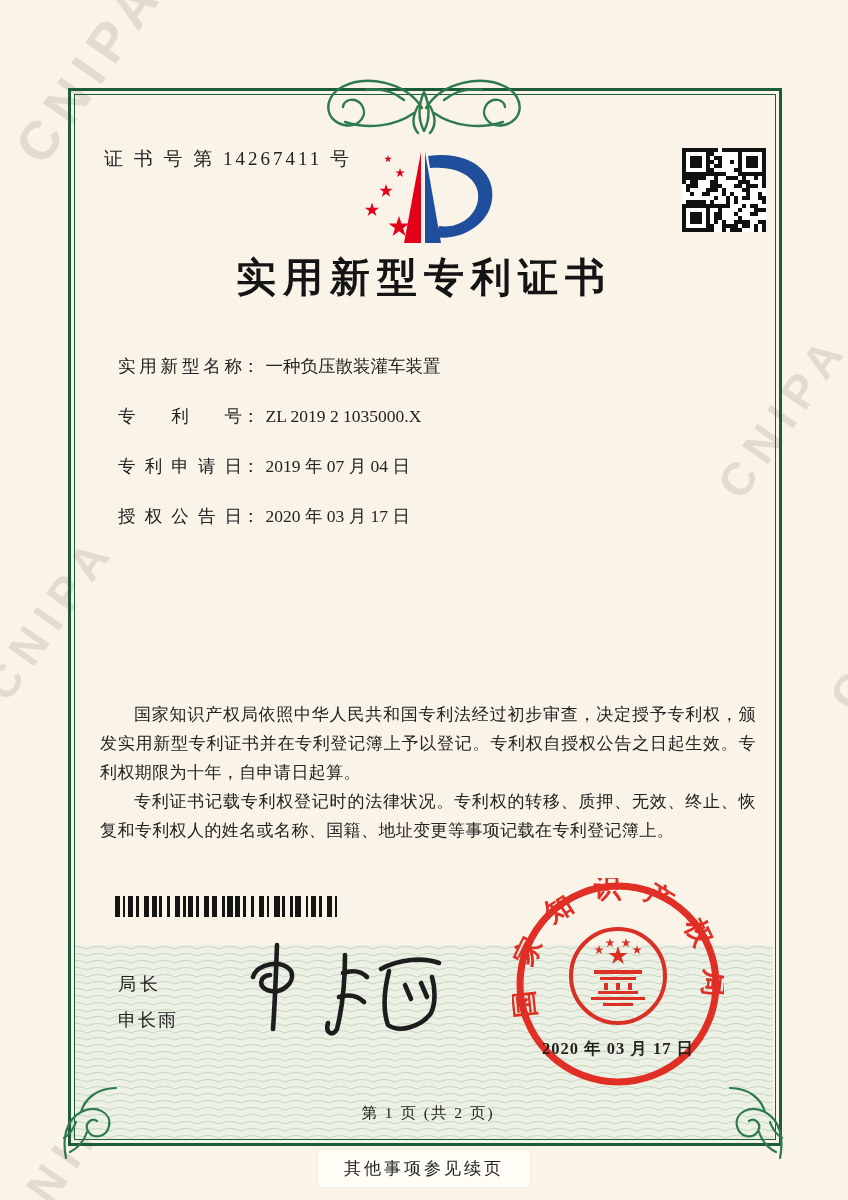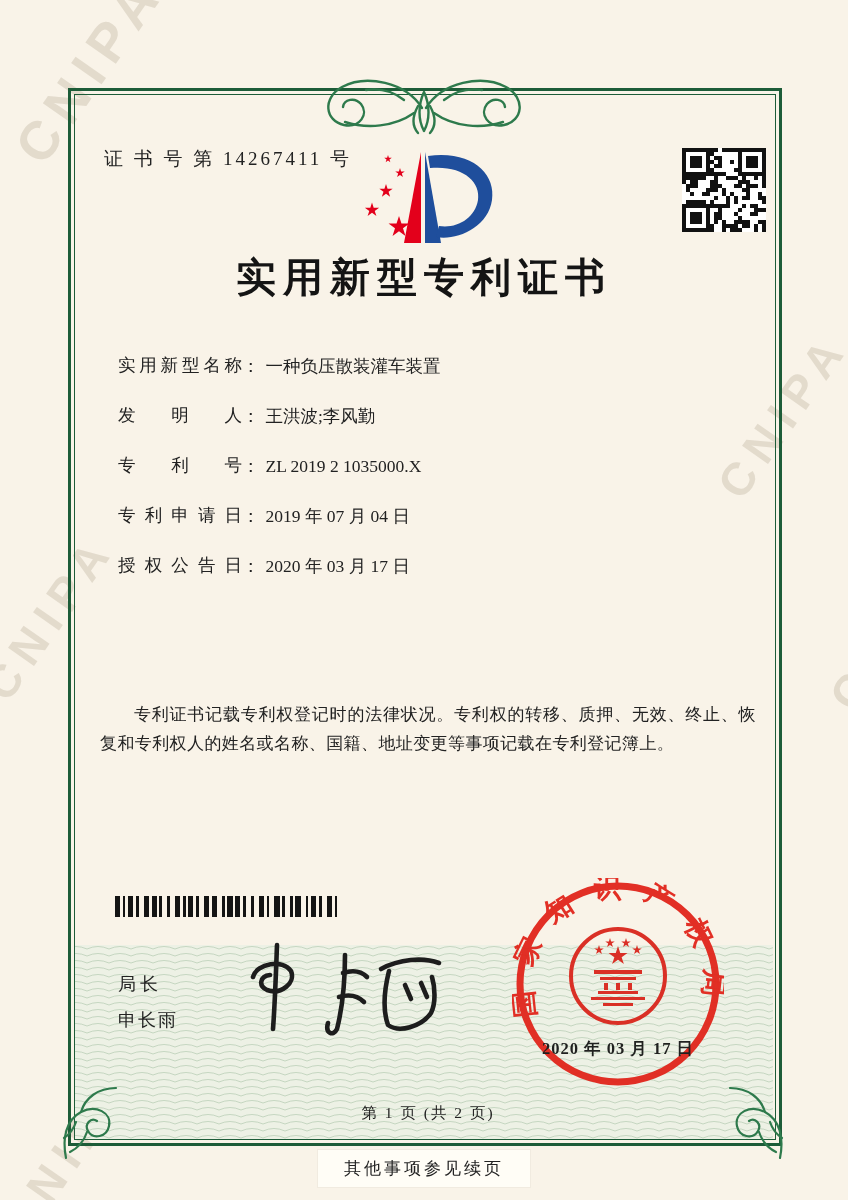--- a/index.html
+++ b/index.html
@@ -23,21 +23,21 @@
   .logo{position:absolute;left:340px;top:138px;width:190px;height:115px;z-index:3;}
   .qr{position:absolute;left:682px;top:148px;width:84px;height:84px;display:grid;
       grid-template-columns:repeat(21,4px);grid-template-rows:repeat(21,4px);z-index:3;background:#fff;}
   .qr i{display:block;}
   .qr i.b{background:#111;}
   .title{position:absolute;left:0;top:250px;width:100%;text-align:center;font-size:40px;
          font-weight:700;letter-spacing:7px;color:#141414;z-index:3;}
   
   .fields{position:absolute;left:118px;top:355px;width:650px;font-size:17.5px;z-index:3;}
   .frow{position:relative;line-height:23px;margin-bottom:27px;white-space:nowrap;}
-  .flabel{display:inline-block;width:124px;text-align:justify;text-align-last:justify;vertical-align:top;font-family:Liberation Mono, monospace;}
+  .flabel{display:inline-block;width:124px;text-align:justify;text-align-last:justify;vertical-align:top;}
   .fcolon{display:inline-block;margin-right:6px;}
   .fgroup2{position:absolute;left:337px;top:0;}
   .fgroup2 .flabel{width:auto;letter-spacing:2px;}
   
   .paras{position:absolute;left:100px;top:700px;width:656px;font-size:17px;line-height:29px;
          text-align:justify;z-index:3;}
   .paras p{margin:0;text-indent:2em;letter-spacing:.4px;}
   
   .barcode{position:absolute;left:115px;top:896px;width:228px;height:21px;z-index:3;font-size:0;}
   .barcode span{display:inline-block;height:100%;}
@@ -597,34 +597,32 @@
       <i class="b"></i>
     </div>
 
   <div class="title">实用新型专利证书</div>
 
   <div class="fields">
     <div class="frow">
       <span class="flabel">实用新型名称</span><span class="fcolon">：</span><span>一种负压散装灌车装置</span>
     </div>
     <div class="frow">
-      <span class="flabel">发明人</span><span class="fcolon">：</span><span>王洪波;李风勤</span>
-    </div>
-    <div class="frow">
       <span class="flabel">专利号</span><span class="fcolon">：</span><span>ZL 2019 2 1035000.X</span>
     </div>
     <div class="frow">
       <span class="flabel">专利申请日</span><span class="fcolon">：</span><span>2019 年 07 月 04 日</span>
     </div>
     <div class="frow">
       <span class="flabel">授权公告日</span><span class="fcolon">：</span><span>2020 年 03 月 17 日</span>
     </div>
   </div>
 
   <div class="paras">
+    <p>国家知识产权局依照中华人民共和国专利法经过初步审查，决定授予专利权，颁发实用新型专利证书并在专利登记簿上予以登记。专利权自授权公告之日起生效。专利权期限为十年，自申请日起算。</p>
     <p>专利证书记载专利权登记时的法律状况。专利权的转移、质押、无效、终止、恢复和专利权人的姓名或名称、国籍、地址变更等事项记载在专利登记簿上。</p>
   </div>
 
   <div class="barcode" id="barcode"><span style="width: 5.24138px; background: rgb(20, 20, 20);"></span><span style="width: 2.62069px; background: transparent;"></span><span style="width: 2.62069px; background: rgb(20, 20, 20);"></span><span style="width: 2.62069px; background: transparent;"></span><span style="width: 5.24138px; background: rgb(20, 20, 20);"></span><span style="width: 2.62069px; background: transparent;"></span><span style="width: 2.62069px; background: rgb(20, 20, 20);"></span><span style="width: 5.24138px; background: transparent;"></span><span style="width: 5.24138px; background: rgb(20, 20, 20);"></span><span style="width: 2.62069px; background: transparent;"></span><span style="width: 5.24138px; background: rgb(20, 20, 20);"></span><span style="width: 2.62069px; background: transparent;"></span><span style="width: 2.62069px; background: rgb(20, 20, 20);"></span><span style="width: 5.24138px; background: transparent;"></span><span style="width: 2.62069px; background: rgb(20, 20, 20);"></span><span style="width: 5.24138px; background: transparent;"></span><span style="width: 5.24138px; background: rgb(20, 20, 20);"></span><span style="width: 2.62069px; background: transparent;"></span><span style="width: 2.62069px; background: rgb(20, 20, 20);"></span><span style="width: 2.62069px; background: transparent;"></span><span style="width: 5.24138px; background: rgb(20, 20, 20);"></span><span style="width: 2.62069px; background: transparent;"></span><span style="width: 2.62069px; background: rgb(20, 20, 20);"></span><span style="width: 5.24138px; background: transparent;"></span><span style="width: 5.24138px; background: rgb(20, 20, 20);"></span><span style="width: 2.62069px; background: transparent;"></span><span style="width: 5.24138px; background: rgb(20, 20, 20);"></span><span style="width: 5.24138px; background: transparent;"></span><span style="width: 2.62069px; background: rgb(20, 20, 20);"></span><span style="width: 2.62069px; background: transparent;"></span><span style="width: 5.24138px; background: rgb(20, 20, 20);"></span><span style="width: 2.62069px; background: transparent;"></span><span style="width: 5.24138px; background: rgb(20, 20, 20);"></span><span style="width: 2.62069px; background: transparent;"></span><span style="width: 2.62069px; background: rgb(20, 20, 20);"></span><span style="width: 5.24138px; background: transparent;"></span><span style="width: 2.62069px; background: rgb(20, 20, 20);"></span><span style="width: 5.24138px; background: transparent;"></span><span style="width: 5.24138px; background: rgb(20, 20, 20);"></span><span style="width: 2.62069px; background: transparent;"></span><span style="width: 2.62069px; background: rgb(20, 20, 20);"></span><span style="width: 5.24138px; background: transparent;"></span><span style="width: 5.24138px; background: rgb(20, 20, 20);"></span><span style="width: 2.62069px; background: transparent;"></span><span style="width: 2.62069px; background: rgb(20, 20, 20);"></span><span style="width: 5.24138px; background: transparent;"></span><span style="width: 2.62069px; background: rgb(20, 20, 20);"></span><span style="width: 2.62069px; background: transparent;"></span><span style="width: 5.24138px; background: rgb(20, 20, 20);"></span><span style="width: 5.24138px; background: transparent;"></span><span style="width: 2.62069px; background: rgb(20, 20, 20);"></span><span style="width: 2.62069px; background: transparent;"></span><span style="width: 5.24138px; background: rgb(20, 20, 20);"></span><span style="width: 2.62069px; background: transparent;"></span><span style="width: 2.62069px; background: rgb(20, 20, 20);"></span><span style="width: 5.24138px; background: transparent;"></span><span style="width: 5.24138px; background: rgb(20, 20, 20);"></span><span style="width: 2.62069px; background: transparent;"></span><span style="width: 2.62069px; background: rgb(20, 20, 20);"></span><span style="width: 5.24138px; background: transparent;"></span></div>
 
   <div class="signer-title">局长</div>
   <div class="signer-name">申长雨</div>
 
   <svg class="signature" width="230" height="115" viewBox="0 0 230 115">
     <g stroke="#1d1d1d" stroke-width="4.6" fill="none" stroke-linecap="round" stroke-linejoin="round">

